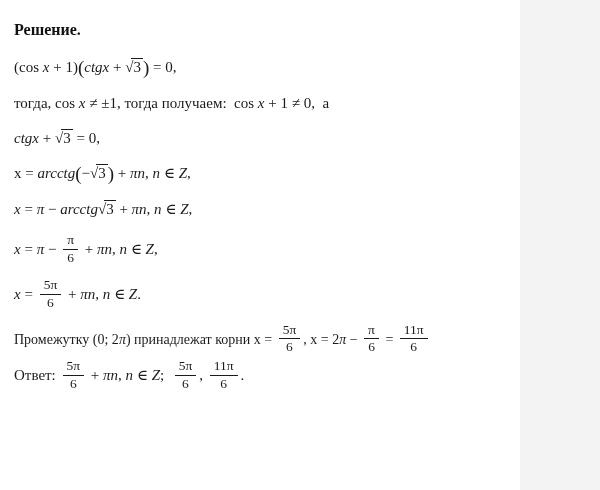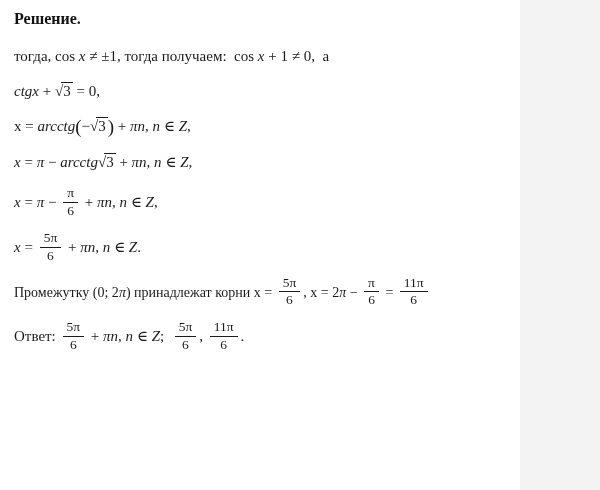--- a/index.html
+++ b/index.html
@@ -1,39 +1,39 @@
 <!DOCTYPE html>
 <html><head>
 <meta charset="utf-8">
 <style>
   html,body{margin:0;padding:0;background:#f3f3f3;}
   #page{
     width:520px;height:490px;
     background:#ffffff;
     box-sizing:border-box;
-    padding:9px 6px 0 14px;
+    padding:20px 6px 0 14px;
     overflow:hidden;
     font-family:"Liberation Serif","DejaVu Serif",serif;
     color:#1b1b1b;
   }
   .heading{
     font-weight:bold;
     font-size:16px;
     line-height:20px;
     margin:0 0 16px 0;
     color:#111;
   }
   .line{
     font-size:15px;
     line-height:22px;
     white-space:nowrap;
     margin:0 0 13px 0;
   }
   .line.tall{margin-bottom:10px;}
-  .line.l-long{font-size:14px;margin-bottom:10px;}
+  .line.l-long{font-size:14px;margin-bottom:2px;}
   .up{font-style:normal;}
   .it{font-style:italic;}
   .bigp{font-size:19px;vertical-align:-2px;}
   .sqrt{white-space:nowrap;}
   .sqrt .rad{margin-right:-2px;}
   .sqrt .radicand{border-top:1.2px solid #1b1b1b;padding:0 2px 0 2px;}
   .frac{
     display:inline-flex;
     flex-direction:column;
     text-align:center;
@@ -46,20 +46,21 @@
   }
   .frac .num{border-bottom:1.2px solid #1b1b1b;padding:0 4px;}
   .frac .den{padding:0 4px;}
 </style>
 </head>
 <body>
 
 <div id="page">
   <div class="heading">Решение.</div>
 
+  <div class="line"><span class="up">(cos </span><span class="it">x</span><span class="up"> + 1)</span><span class="bigp">(</span><span class="it">ctgx</span><span class="up"> + </span><span class="sqrt"><span class="rad">√</span><span class="radicand">3</span></span><span class="bigp">)</span><span class="up"> = 0,</span></div>
   <div class="line"><span class="up">тогда, cos </span><span class="it">x</span><span class="up"> ≠ ±1, тогда получаем:&nbsp; cos </span><span class="it">x</span><span class="up"> + 1 ≠ 0,&nbsp; а</span></div>
   <div class="line"><span class="it">ctgx</span><span class="up"> + </span><span class="sqrt"><span class="rad">√</span><span class="radicand">3</span></span><span class="up"> = 0,</span></div>
   <div class="line"><span class="up">x = </span><span class="it">arcctg</span><span class="bigp">(</span><span class="up">−</span><span class="sqrt"><span class="rad">√</span><span class="radicand">3</span></span><span class="bigp">)</span><span class="up"> + </span><span class="it">πn</span><span class="up">, </span><span class="it">n</span><span class="up"> ∈ </span><span class="it">Z</span><span class="up">,</span></div>
   <div class="line"><span class="it">x</span><span class="up"> = </span><span class="it">π</span><span class="up"> − </span><span class="it">arcctg</span><span class="sqrt"><span class="rad">√</span><span class="radicand">3</span></span><span class="up"> + </span><span class="it">πn</span><span class="up">, </span><span class="it">n</span><span class="up"> ∈ </span><span class="it">Z</span><span class="up">,</span></div>
   <div class="line tall"><span class="it">x</span><span class="up"> = </span><span class="it">π</span><span class="up"> − </span><span class="frac">
         <span class="num">π</span>
         <span class="den">6</span>
       </span><span class="up"> + </span><span class="it">πn</span><span class="up">, </span><span class="it">n</span><span class="up"> ∈ </span><span class="it">Z</span><span class="up">,</span></div>
   <div class="line tall"><span class="it">x</span><span class="up"> = </span><span class="frac">
         <span class="num">5π</span>

